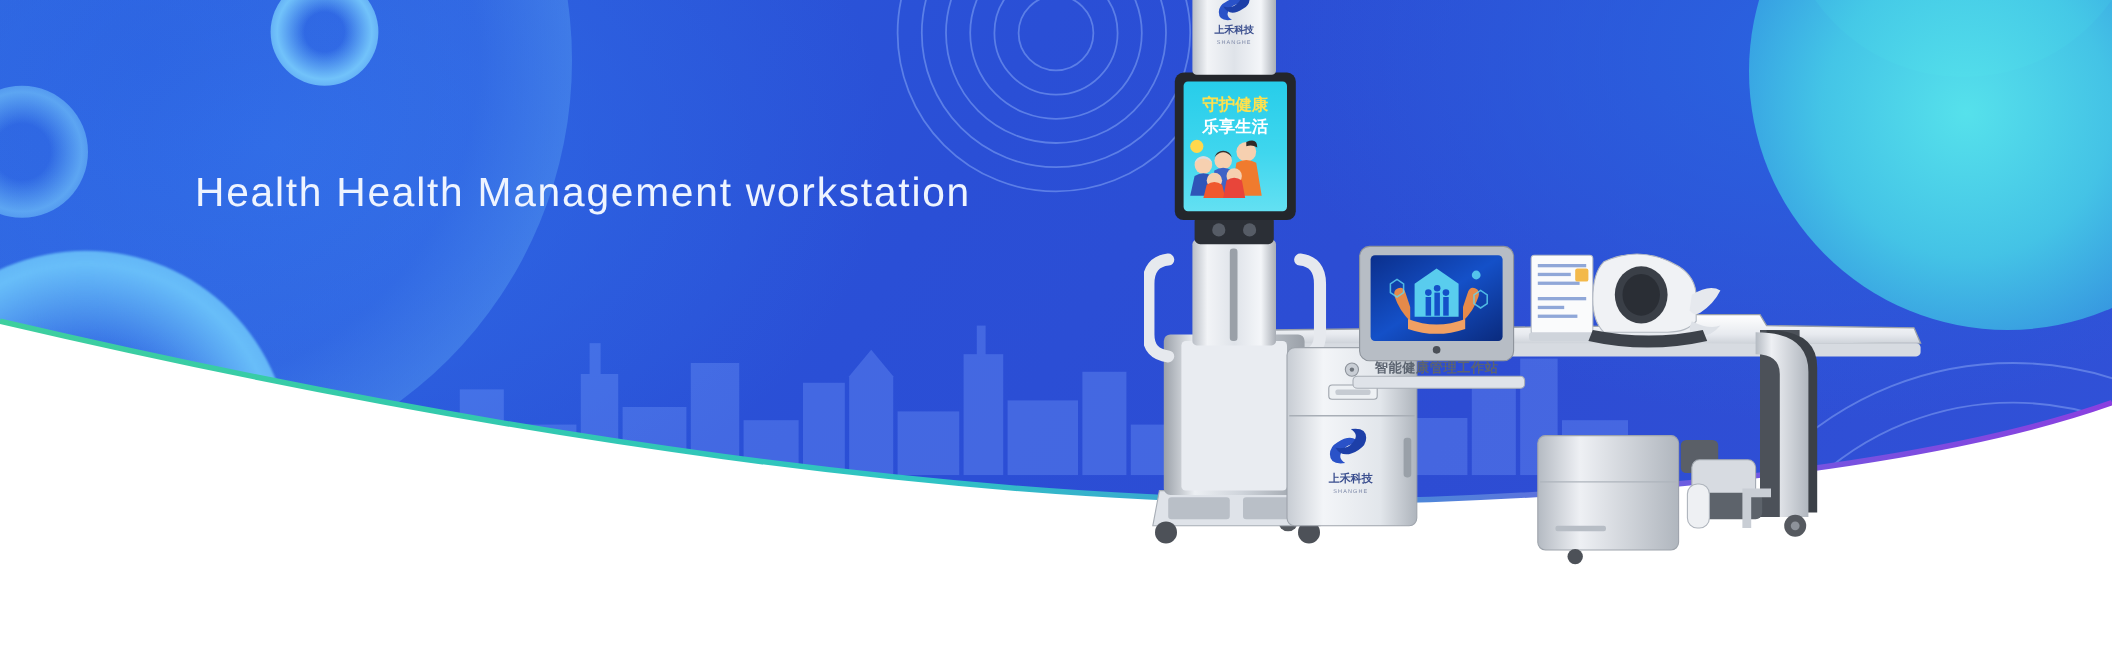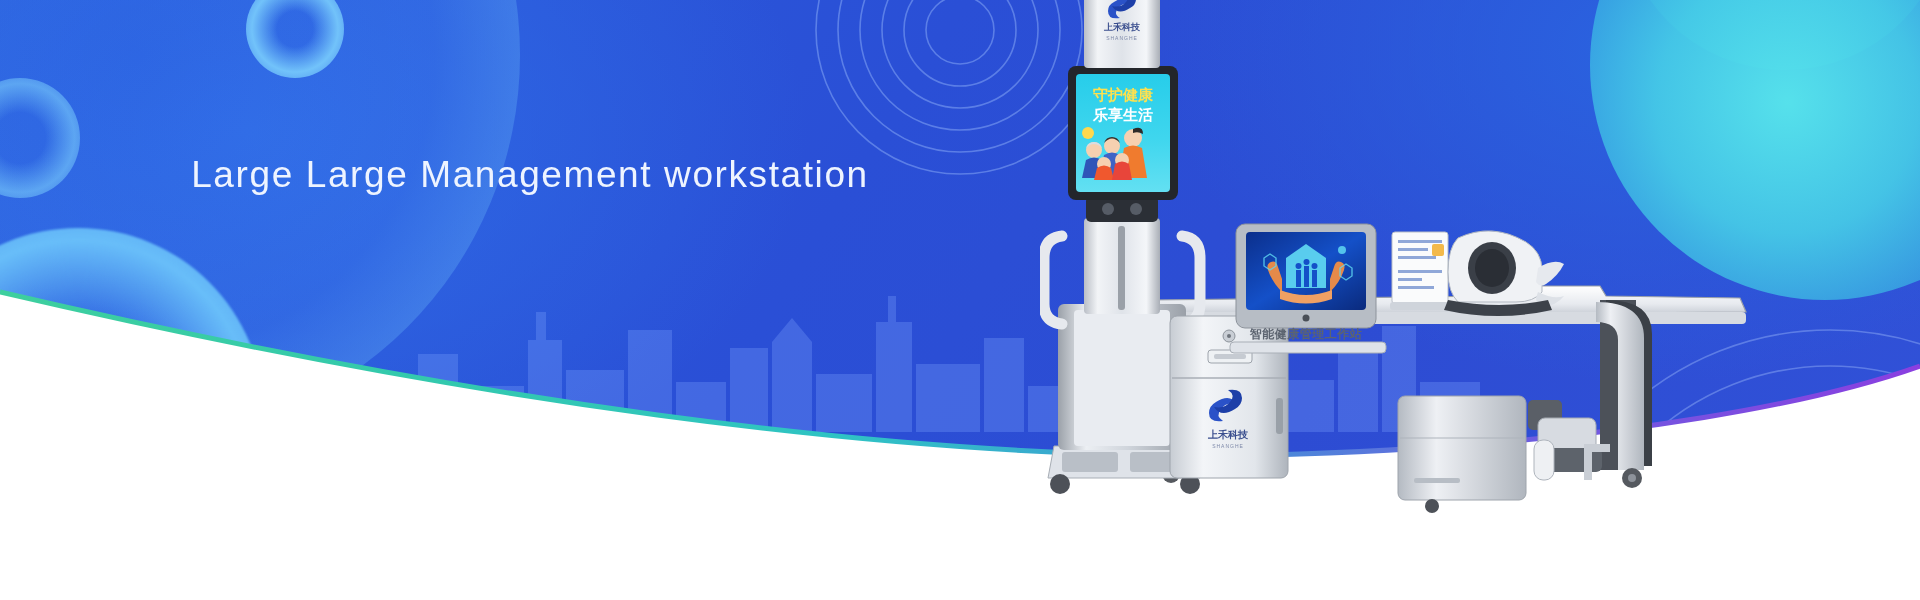--- a/index.html
+++ b/index.html
@@ -176,21 +176,21 @@
         <stop offset="62%" stop-color="#3f9ad6"></stop>
         <stop offset="78%" stop-color="#6a5fe0"></stop>
         <stop offset="100%" stop-color="#8a3fe0"></stop>
       </linearGradient>
     </defs>
     <path d="M0,52 C 420,150 900,228 1300,214 C 1640,202 1830,158 1920,126 L1920,360 L0,360 Z" fill="#ffffff"></path>
     <path d="M0,52 C 420,150 900,228 1300,214 C 1640,202 1830,158 1920,126" fill="none" stroke="url(#edgeGrad)" stroke-width="5"></path>
   </svg>
 
   <div class="copy">
-    <div class="subline">Large Large Management workstation</div>
+    <div class="subline">Health Health Management workstation</div>
   </div>
 
   <svg class="product" width="880" height="600" viewBox="0 0 880 600">
     <defs>
       <linearGradient id="metalV" x1="0" y1="0" x2="1" y2="0">
         <stop offset="0%" stop-color="#b9bec6"></stop>
         <stop offset="18%" stop-color="#f2f4f7"></stop>
         <stop offset="50%" stop-color="#dfe3e9"></stop>
         <stop offset="82%" stop-color="#f4f6f9"></stop>
         <stop offset="100%" stop-color="#a9aeb6"></stop>

